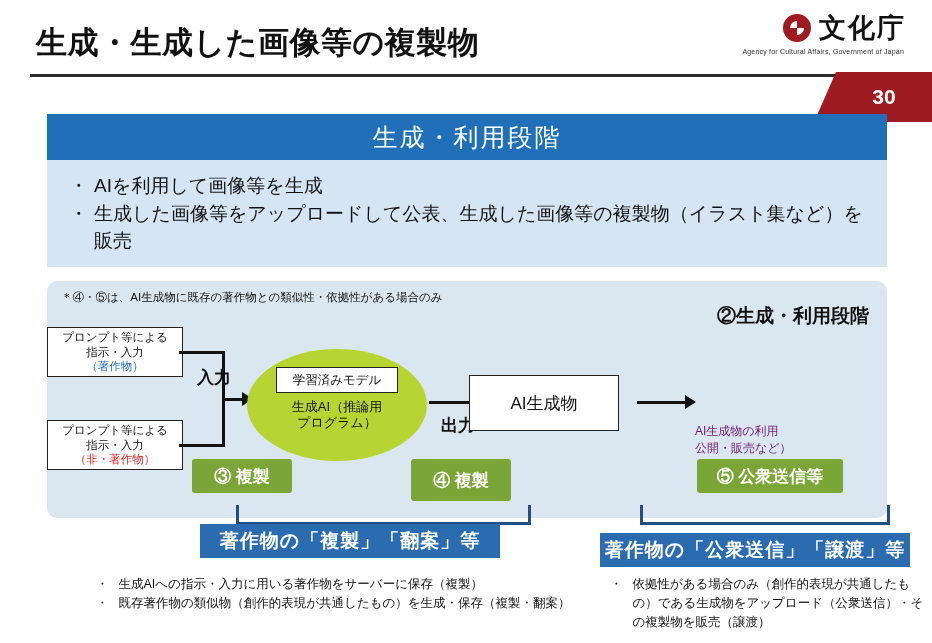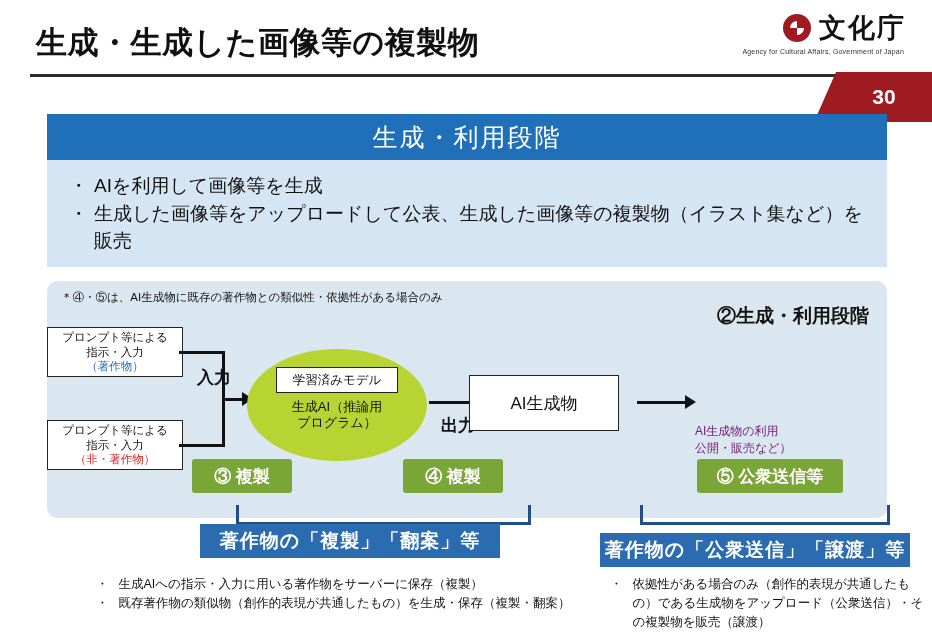--- a/index.html
+++ b/index.html
@@ -272,21 +272,21 @@
     background: #7aa637;
     color: #fff;
     font-size: 17px;
     font-weight: bold;
     display: flex;
     align-items: center;
     justify-content: center;
     border-radius: 3px;
   }
   #chip3 { left: 145px; top: 178px; width: 100px; height: 34px; }
-  #chip4 { left: 356px; top: 178px; width: 100px; height: 34px; }
+  #chip4 { left: 364px; top: 178px; width: 100px; height: 42px; }
   #chip5 { left: 650px; top: 178px; width: 146px; height: 34px; }
 
   
   .bracket { position: absolute; }
   .bracket span { position: absolute; background: #1f4f86; }
 
   .blue-bar {
     position: absolute;
     background: #2b6cb0;
     color: #fff;

